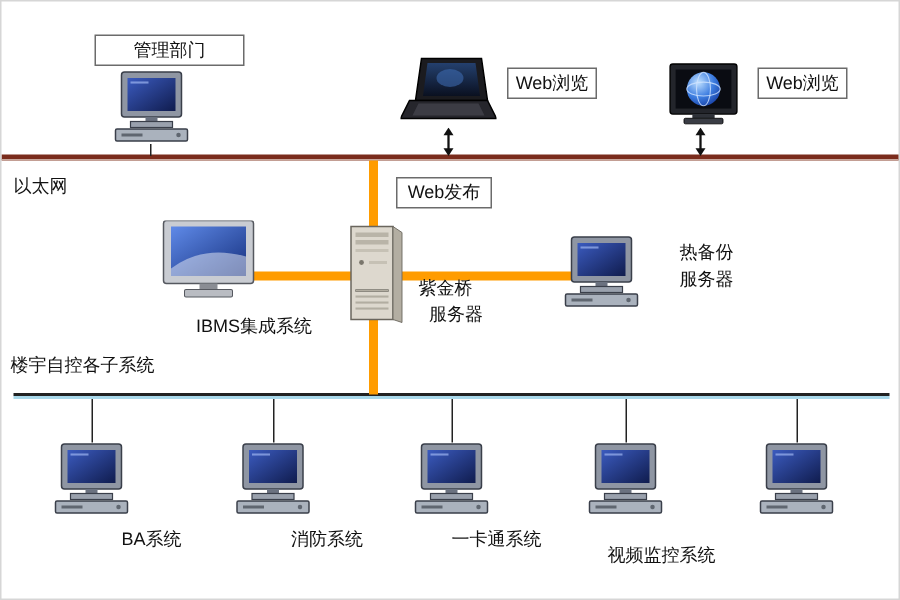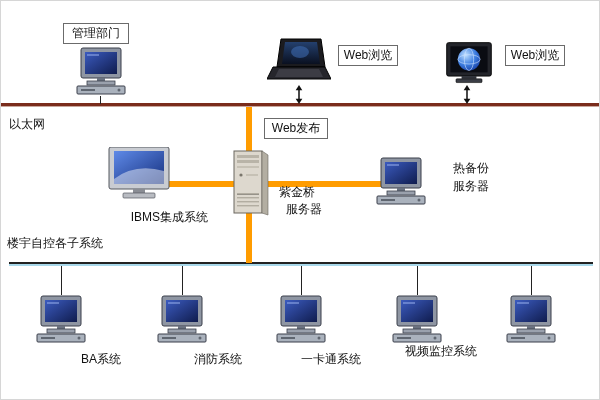--- a/index.html
+++ b/index.html
@@ -108,21 +108,21 @@
     </symbol>
   </defs>
 </svg>
 
 <div class="stage">
 
   <div class="bus-top"></div>
   <div class="bus-lower"></div>
   <div class="bus-lower-light"></div>
 
-  <div class="label boxed" style="left:62px; top:22px; width:66px;">管理部门</div>
+  <div class="label boxed" style="left:62px; top:22px; width:100px;">管理部门</div>
   <svg class="icon" style="left:72px; top:46px; width:56px; height:50px;">
       <use href="#sym-pc"></use>
     </svg>
   <div class="conn-v" style="left:99px; top:95px; height:8px;"></div>
 
   <svg class="icon" style="left:266px; top:36px; width:64px; height:50px;">
       <use href="#sym-laptop"></use>
     </svg>
   <div class="label boxed" style="left:337px; top:44px; width:60px;">Web浏览</div>
   <svg class="icon" style="left:293px; top:84px; width:10px; height:19px;">
@@ -178,20 +178,20 @@
   <div class="conn-v" style="left:300px; top:265px; height:29px;"></div>
   <svg class="icon" style="left:272px; top:294px; width:56px; height:50px;">
       <use href="#sym-pc"></use>
     </svg>
   <div class="syslabel" style="left:240px; top:350px;">一卡通系统</div>
 
   <div class="conn-v" style="left:416px; top:265px; height:29px;"></div>
   <svg class="icon" style="left:388px; top:294px; width:56px; height:50px;">
       <use href="#sym-pc"></use>
     </svg>
-  <div class="syslabel" style="left:356px; top:342px;">视频监控系统</div>
+  <div class="syslabel" style="left:356px; top:361px;">视频监控系统</div>
 
   <div class="conn-v" style="left:530px; top:265px; height:29px;"></div>
   <svg class="icon" style="left:502px; top:294px; width:56px; height:50px;">
       <use href="#sym-pc"></use>
     </svg>
 
 </div>
 
 </body></html>

